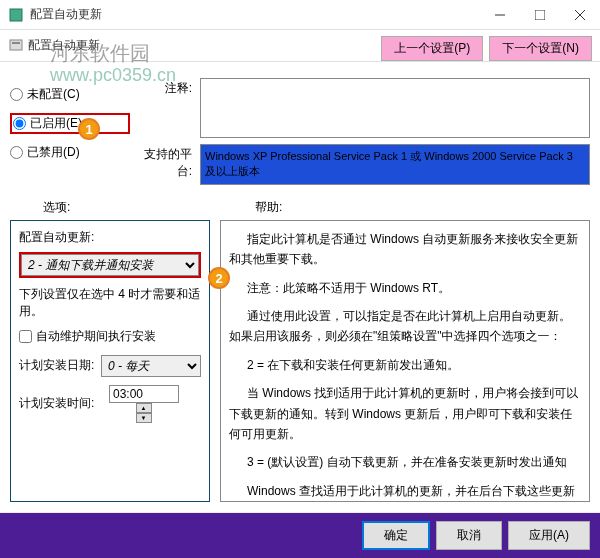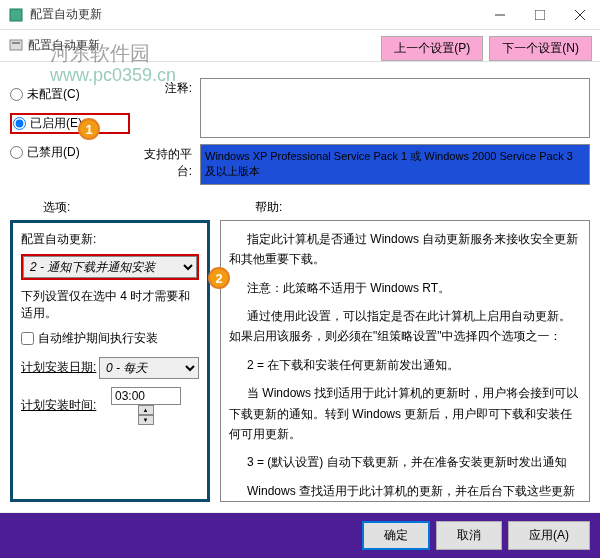--- a/index.html
+++ b/index.html
@@ -46,33 +46,33 @@
     .right-panel { flex: 1; border: 1px solid #888; padding: 8px; overflow-y: auto; line-height: 1.7; font-size: 11px; }
     .right-panel p { margin-bottom: 8px; text-indent: 1.5em; }
     
     .left-panel .group-label { margin-bottom: 6px; }
     .select-highlight { border: 2px solid #c00; margin-bottom: 8px; }
     select { width: 100%; padding: 2px; border: 1px solid #888; font-style: italic; }
     .sub-text { margin: 8px 0; }
     .checkbox-row { display: flex; align-items: center; margin-bottom: 10px; }
     .checkbox-row input { margin-right: 4px; }
     .form-row { display: flex; align-items: center; margin-bottom: 8px; }
-    .form-row .lbl { width: 90px; text-decoration: underline; }
+    .form-row .lbl { width: 90px; }
     .form-row select { width: 100px; flex: none; }
     .spinner { display: flex; align-items: center; flex-direction: column; }
     .spinner input { width: 70px; border: 1px solid #888; padding: 1px 3px; }
     .spin-btns { display: flex; flex-direction: column; margin-left: -1px; }
     .spin-btns button { width: 16px; height: 10px; border: 1px solid #888; background: #e1e1e1; font-size: 6px; line-height: 1; padding: 0; }
     
     .footer { position: absolute; bottom: 0; left: 0; right: 0; padding: 8px 10px; display: flex; justify-content: flex-end; gap: 6px; background: #4c1d95; border-top: 1px solid #eee; }
     .footer button { padding: 4px 20px; border: 1px solid #adadad; background: #e1e1e1; cursor: pointer; }
     .footer button.primary { border: 2px solid #0078d7; }
     .footer button:disabled { color: #999; }
     
-    .left-inner { border: 3px solid #0c4a6e; padding: 8px; flex: 1; overflow: hidden; }
+    .left-inner { border: 1px solid #0c4a6e; padding: 8px; flex: 1; overflow: hidden; }
   </style>
 </head>
 <body>
 
 <div class="titlebar">
   <span class="icon">
     <svg viewBox="0 0 16 16">
         <rect x="2" y="2" width="12" height="12" fill="#4a8" stroke="#276"></rect>
       </svg>
   </span>

